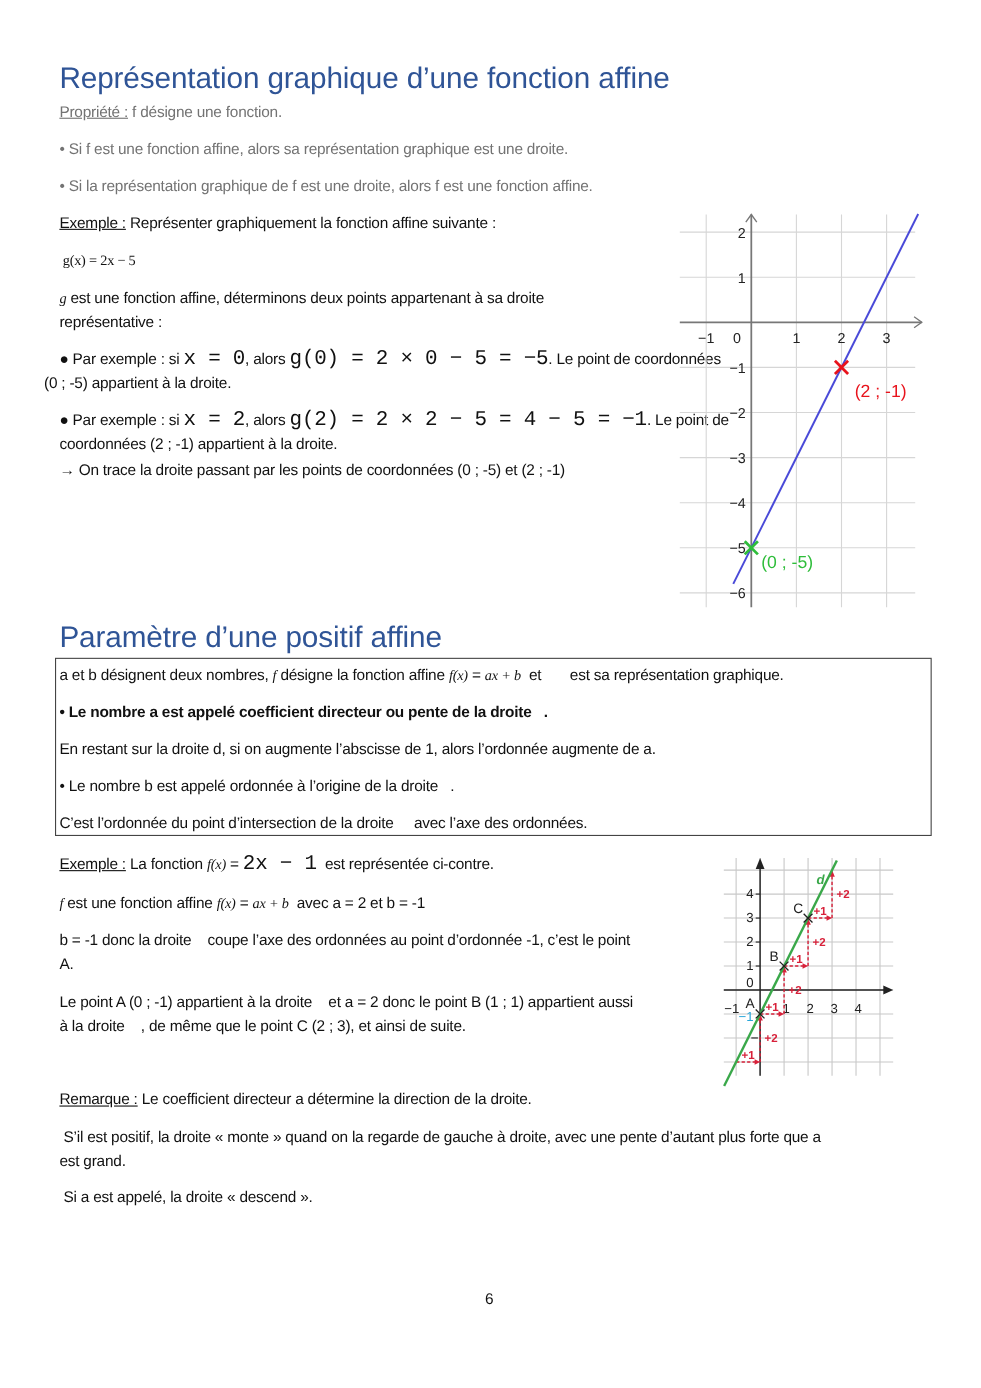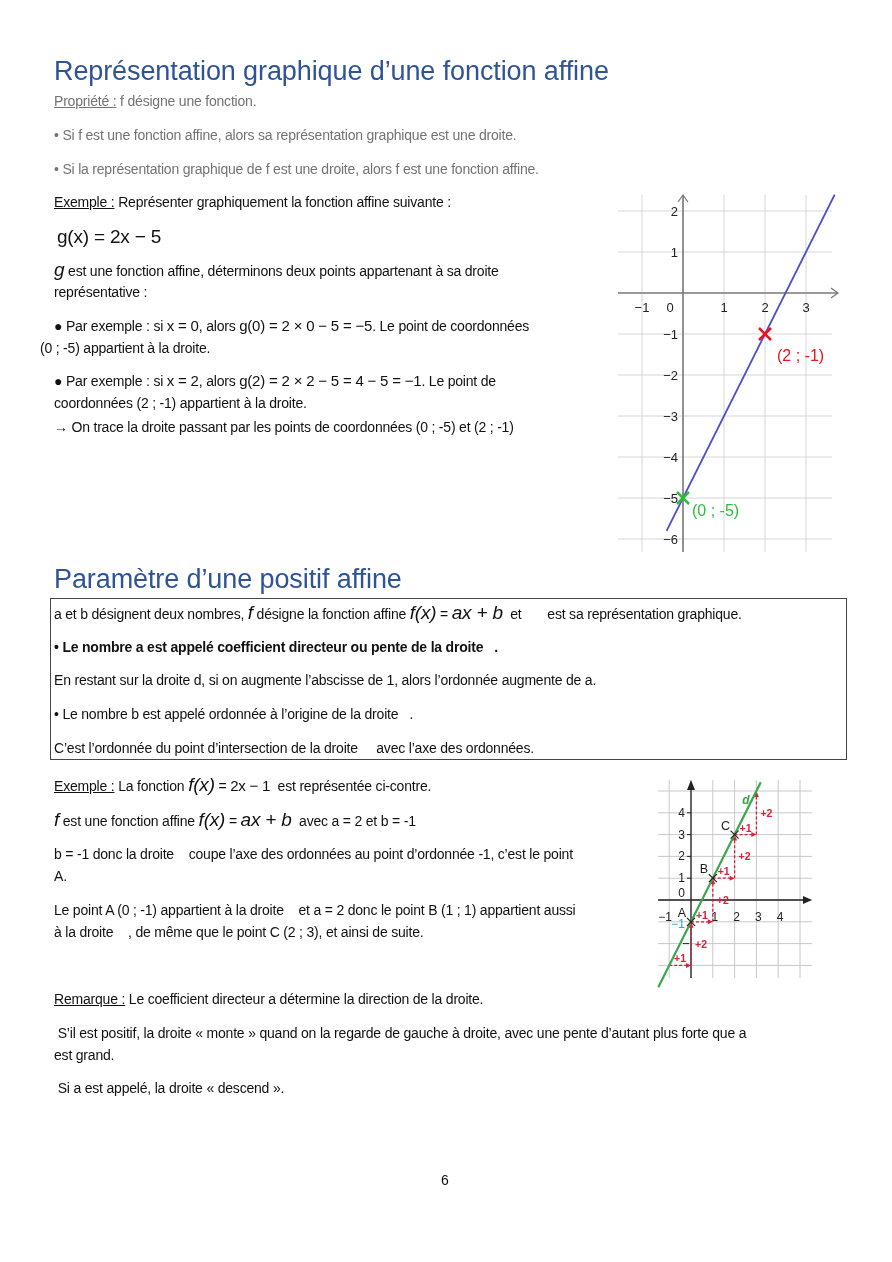--- a/index.html
+++ b/index.html
@@ -3,22 +3,22 @@
 <meta charset="utf-8">
 <style>
   html, body { margin: 0; padding: 0; background: #ffffff; }
   body { width: 892px; height: 1262px; position: relative; overflow: hidden;
          font-family: "Liberation Sans", sans-serif; color: #111; }
   .abs { position: absolute; }
   .h { font-family: "Liberation Sans", sans-serif; font-size: 27px; color: #2f5496; white-space: nowrap; letter-spacing: -0.1px; }
   .t { font-size: 14px; line-height: 22px; white-space: nowrap; letter-spacing: -0.2px; }
   .red { color: #737373; }
   .u { text-decoration: underline; }
-  .m { font-family: Liberation Sans, sans-serif; font-style: italic; font-size: 19px; text-align: right; }
-  .mn { font-family: Liberation Sans, sans-serif; font-size: 15px; }
+  .m { font-family: Liberation Serif, serif; font-style: italic; font-size: 13px; text-align: right; }
+  .mn { font-family: Liberation Mono, monospace; font-size: 19px; }
   .box { position: absolute; left: 50px; top: 598px; width: 797px; height: 162px;
          border: 1px solid #444; box-sizing: border-box; }
   svg text { font-family: "Liberation Sans", sans-serif; }
 </style>
 </head>
 <body>
 
 <div class="abs h" style="left:54px; top:56px;">Représentation graphique d’une fonction affine</div>
 
 <div class="abs t red" style="left:54px; top:90px;">

